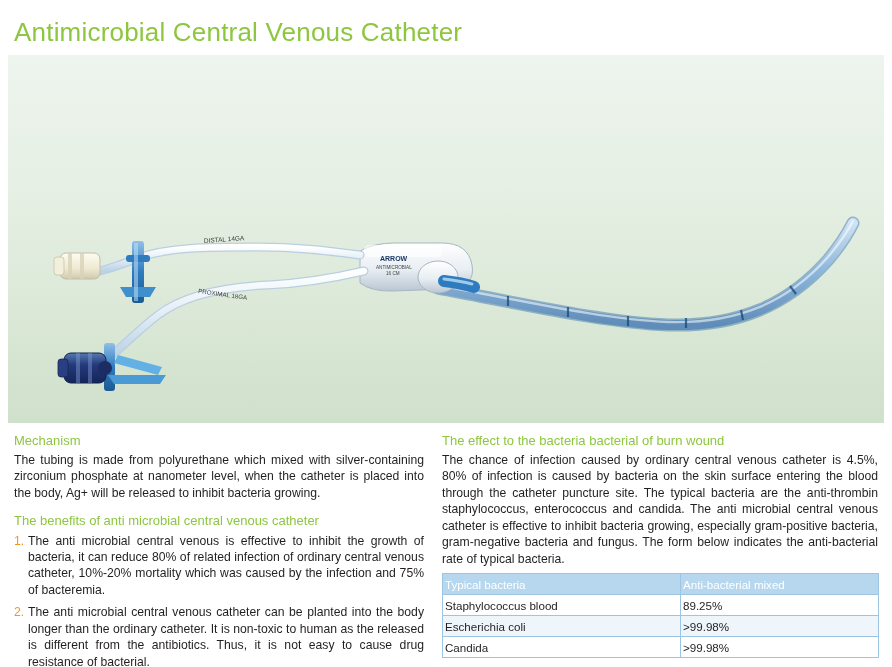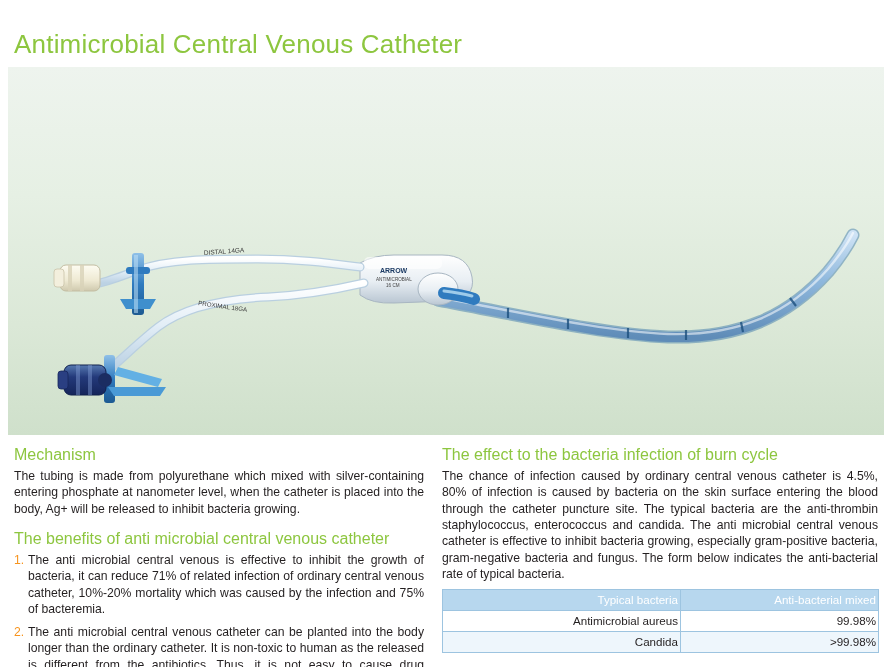--- a/index.html
+++ b/index.html
@@ -13,21 +13,21 @@
     font-family: "Liberation Sans", sans-serif;
     color: #231f20;
     position: relative;
     overflow: hidden;
   }
   .page {
     position: relative;
     width: 892px;
     height: 667px;
     box-sizing: border-box;
-    padding: 16px 8px;
+    padding: 4px 8px;
   }
   .page-title {
     font-size: 26px;
     color: #8dc63f;
     font-weight: normal;
     letter-spacing: 0.2px;
     padding: 14px 0 8px 6px;
     margin: 0;
     line-height: 1.1;
   }
@@ -50,21 +50,21 @@
     display: flex;
     gap: 18px;
     padding: 10px 6px 0 6px;
     box-sizing: border-box;
   }
   .col-left { width: 428px; }
   .col-right { width: 436px; }
 
   .sec-head {
     color: #8dc63f;
-    font-size: 16px;
+    font-size: 13px;
     font-weight: normal;
     margin: 0 0 3px 0;
     line-height: 1.25;
   }
   .sec-head.tight { margin-top: 12px; }
 
   p.body, li.body {
     font-size: 12.2px;
     line-height: 1.35;
     margin: 0 0 6px 0;
@@ -96,21 +96,21 @@
   table.bact {
     border-collapse: collapse;
     width: 436px;
     margin-top: 4px;
     table-layout: fixed;
   }
   table.bact th, table.bact td {
     border: 1px solid #9dc4e0;
     font-size: 11.6px;
     font-weight: normal;
-    text-align: right;
+    text-align: left;
     height: 18px;
     padding: 1px 2px;
     color: #231f20;
   }
   table.bact thead th {
     background: #b7d7ee;
     color: #ffffff;
     font-size: 11.6px;
   }
   table.bact tbody tr:nth-child(odd) td { background: #ffffff; }
@@ -220,53 +220,57 @@
         <rect x="80" y="298" width="4" height="30" fill="#7e9ad0" opacity="0.45"></rect>
         <circle cx="97" cy="313" r="7" fill="#1b2d62"></circle>
       </g>
     </svg>
   </div>
 
   <div class="content">
 
     <div class="col-left">
       <h2 class="sec-head">Mechanism</h2>
-      <p class="body">The tubing is made from polyurethane which mixed with silver-containing entering phosphate at nanometer level, when the catheter is placed into the body, Ag+ will be released to inhibit bacteria growing.</p>
+      <p class="body">The tubing is made from polyurethane which mixed with silver-containing zirconium phosphate at nanometer level, when the catheter is placed into the body, Ag+ will be released to inhibit bacteria growing.</p>
 
       <h2 class="sec-head tight">The benefits of anti microbial central venous catheter</h2>
       <ol class="numlist">
         <li>
-          <span class="num">1.</span><span>The anti microbial central venous is effective to inhibit the growth of bacteria, it can reduce 71% of related infection of ordinary central venous catheter, 10%-20% mortality which was caused by the infection and 75% of bacteremia.</span>
+          <span class="num">1.</span><span>The anti microbial central venous is effective to inhibit the growth of bacteria, it can reduce 80% of related infection of ordinary central venous catheter, 10%-20% mortality which was caused by the infection and 75% of bacteremia.</span>
         </li>
         <li>
           <span class="num">2.</span><span>The anti microbial central venous catheter can be planted into the body longer than the ordinary catheter. It is non-toxic to human as the released is different from the antibiotics. Thus, it is not easy to cause drug resistance of bacterial.</span>
         </li>
       </ol>
     </div>
 
     <div class="col-right">
-      <h2 class="sec-head">The effect to the bacteria infection of burn cycle</h2>
+      <h2 class="sec-head">The effect to the bacteria bacterial of burn wound</h2>
       <p class="body">The chance of infection caused by ordinary central venous catheter is 4.5%, 80% of infection is caused by bacteria on the skin surface entering the blood through the catheter puncture site. The typical bacteria are the anti-thrombin staphylococcus, enterococcus and candida. The anti microbial central venous catheter is effective to inhibit bacteria growing, especially gram-positive bacteria, gram-negative bacteria and fungus. The form below indicates the anti-bacterial rate of typical bacteria.</p>
 
 
       <table class="bact">
         <colgroup>
             <col class="c1">
             <col class="c2">
           </colgroup>
         <thead>
           <tr>
             <th>Typical bacteria</th>
             <th>Anti-bacterial mixed</th>
           </tr>
         </thead>
         <tbody>
           <tr>
-            <td>Antimicrobial aureus</td>
-            <td>99.98%</td>
+            <td>Staphylococcus blood</td>
+            <td>89.25%</td>
+          </tr>
+          <tr>
+            <td>Escherichia coli</td>
+            <td>&gt;99.98%</td>
           </tr>
           <tr>
             <td>Candida</td>
             <td>&gt;99.98%</td>
           </tr>
         </tbody>
       </table>
     </div>
 
   </div>

